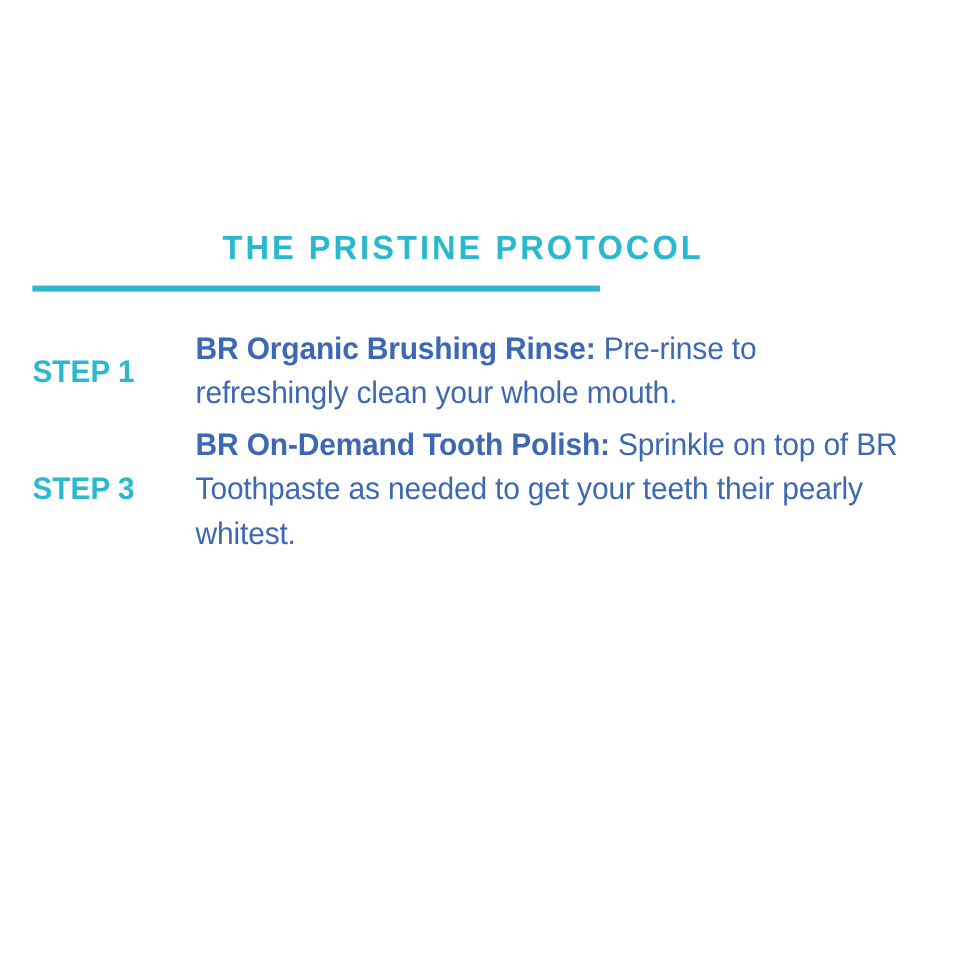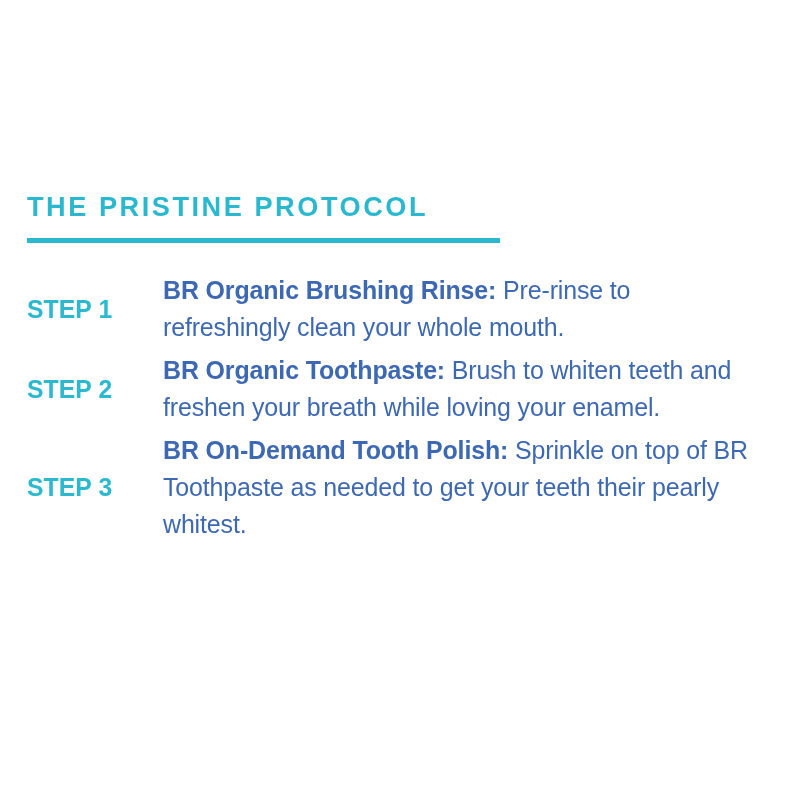--- a/index.html
+++ b/index.html
@@ -21,20 +21,21 @@
     height: 800px;
     box-sizing: border-box;
   }
 
   
   .heading-block {
     position: absolute;
     left: 27px;
     top: 193px;
     width: 740px;
+    text-align: center;
   }
 
   .heading-title {
     font-size: 28px;
     font-weight: bold;
     line-height: 1.0;
     letter-spacing: 2.6px;
     color: #29b8ce;
     text-transform: uppercase;
     white-space: nowrap;
@@ -107,26 +108,20 @@
 
   <div class="steps">
 
     <div class="step-row">
       <div class="step-label">STEP 1</div>
       <div class="step-body">
         <span class="step-product">BR Organic Brushing Rinse</span><span class="step-product">: </span><span class="step-desc">Pre-rinse to refreshingly clean your whole mouth.</span>
       </div>
     </div>
 
-    <div class="step-row">
-      <div class="step-label">STEP 2</div>
-      <div class="step-body">
-        <span class="step-product">BR Organic Toothpaste</span><span class="step-product">: </span><span class="step-desc">Brush to whiten teeth and freshen your breath while loving your enamel.</span>
-      </div>
-    </div>
 
     <div class="step-row">
       <div class="step-label">STEP 3</div>
       <div class="step-body">
         <span class="step-product">BR On-Demand Tooth Polish</span><span class="step-product">: </span><span class="step-desc">Sprinkle on top of BR Toothpaste as needed to get your teeth their pearly whitest.</span>
       </div>
     </div>
 
   </div>
 </div>

